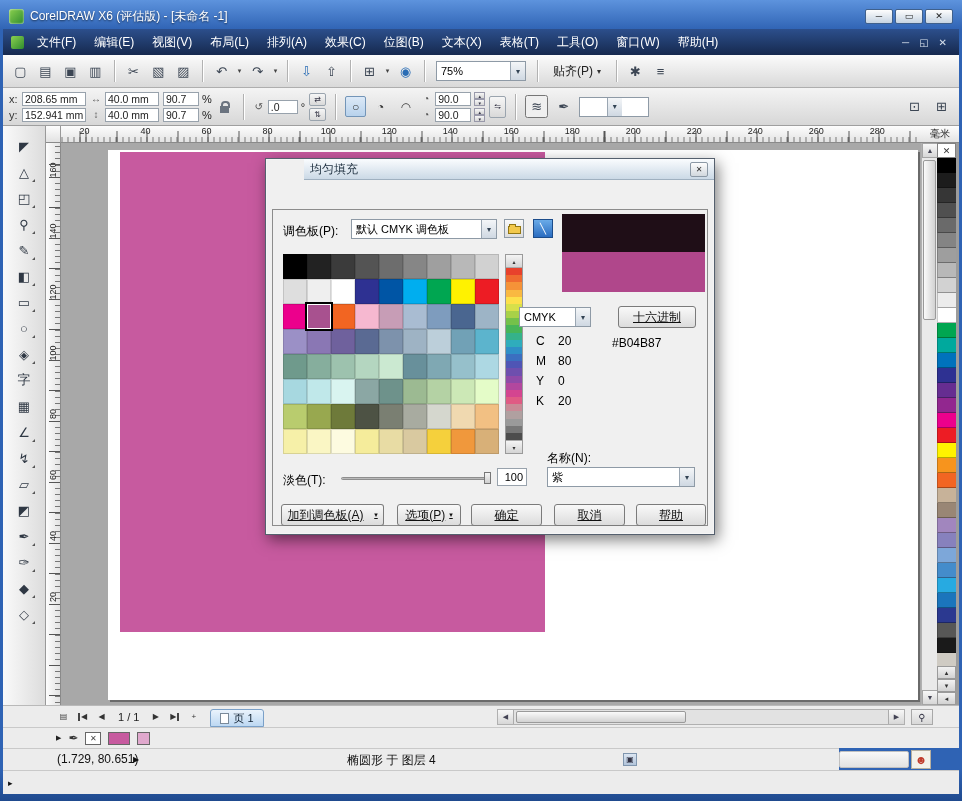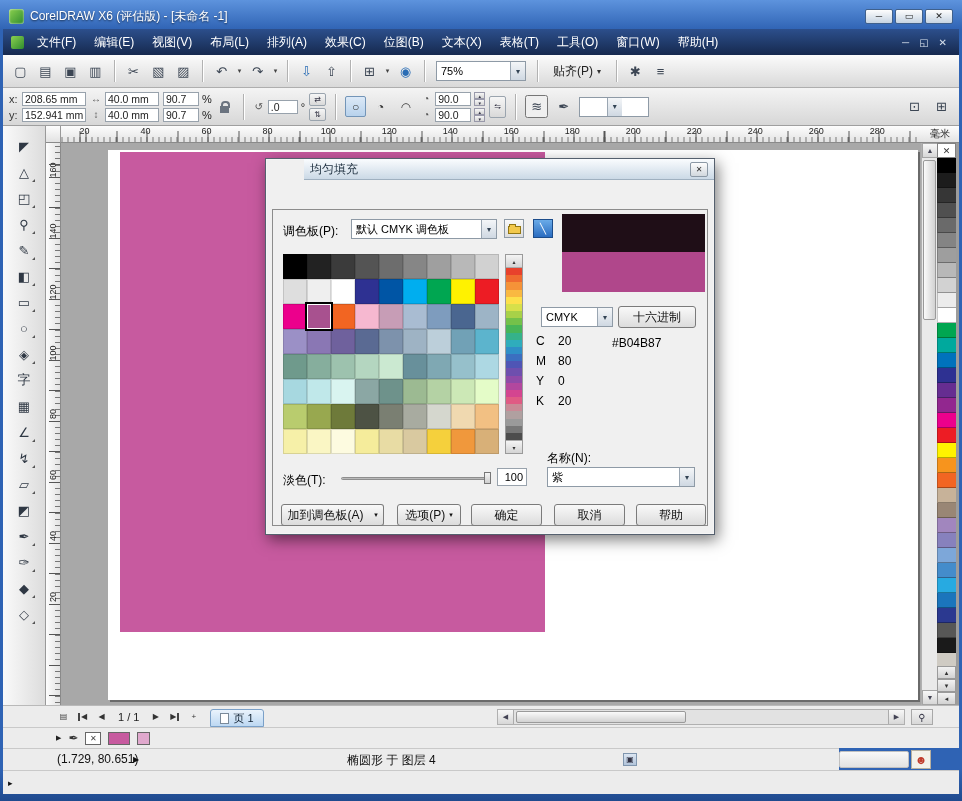--- a/index.html
+++ b/index.html
@@ -102,35 +102,35 @@
 .swatch{box-shadow:inset 0 0 0 1px rgba(0,0,0,.12);}
 .swatch.selected{outline:2px solid #000;outline-offset:0;box-shadow:inset 0 0 0 1px #fff;z-index:2;}
 .strip{position:absolute;left:232px;top:44px;width:18px;height:200px;display:flex;flex-direction:column;border:1px solid #9a9a9a;background:#eee;}
 .strip-btn{height:13px;flex:none;font-size:6px;display:flex;align-items:center;justify-content:center;background:linear-gradient(#f4f4f4,#d4d4d4);color:#333;border-bottom:1px solid #aaa;}
 .strip-btn.bottom{border-bottom:none;border-top:1px solid #aaa;}
 .strip-colors{flex:1;display:flex;flex-direction:column;}
 .strip-band{flex:1;}
 .preview{position:absolute;left:289px;top:4px;width:143px;height:78px;}
 .preview .old{height:38px;}
 .preview .new{height:40px;}
-.model-combo{position:absolute;left:268px;top:97px;width:72px;}
+.model-combo{position:absolute;left:246px;top:97px;width:72px;}
 .hex-btn{position:absolute;left:345px;top:96px;width:78px;height:20px;}
 .comps{position:absolute;left:263px;top:124px;display:flex;flex-direction:column;gap:6px;}
 .comp-row{display:flex;align-items:center;height:14px;}
 .comp-lbl{width:22px;font-size:12px;}
 .comp-val{font-size:12px;}
 .hex-val{position:absolute;left:339px;top:126px;font-size:12px;}
 .name-lbl{position:absolute;left:274px;top:240px;font-size:12px;}
 .name-combo{position:absolute;left:274px;top:257px;width:148px;}
 .tint-lbl{position:absolute;left:10px;top:262px;font-size:12px;}
 .tint-slider{position:absolute;left:68px;top:261px;width:150px;height:14px;}
 .tint-track{position:absolute;left:0;right:0;top:6px;height:3px;background:#b9b9b9;border:1px solid #8e8e8e;border-radius:2px;}
 .tint-handle{position:absolute;right:0;top:1px;width:7px;height:12px;background:linear-gradient(#f6f6f6,#cfcfcf);border:1px solid #777;}
 .tint-val{position:absolute;left:224px;top:258px;width:30px;height:18px;background:#fff;border:1px solid #98a2ac;font-size:11px;display:flex;align-items:center;justify-content:flex-end;padding-right:3px;}
-.btn{position:absolute;height:22px;background:linear-gradient(#f9f9f9,#dcdcdc);border:1px solid #7b7b7b;border-radius:3px;font-size:12px;color:#111;display:flex;align-items:center;justify-content:center;font-family:inherit;gap:4px;}
+.btn{position:absolute;height:22px;background:linear-gradient(#f9f9f9,#dcdcdc);border:1px solid #7b7b7b;border-radius:3px;font-size:12px;color:#111;display:flex;align-items:center;justify-content:center;font-family:inherit;gap:4px;text-decoration:underline;}
 .btn .dd-mark{font-size:7px;}
 .b-add{left:8px;top:294px;width:89px;border-radius:3px 0 0 3px;}
 .b-addd{left:96px;top:294px;width:15px;border-radius:0 3px 3px 0;border-left:none;font-size:7px;}
 .b-opt{left:124px;top:294px;width:64px;}
 .b-ok{left:198px;top:294px;width:71px;}
 .b-cancel{left:281px;top:294px;width:71px;}
 .b-help{left:363px;top:294px;width:70px;}
 
 .pagebar{position:absolute;left:3px;top:705px;width:956px;height:22px;background:#ececec;border-top:1px solid #b9b9b9;display:flex;align-items:center;padding-left:52px;gap:2px;}
 .nav-btn{width:17px;height:16px;display:flex;align-items:center;justify-content:center;font-size:8px;color:#333;}

